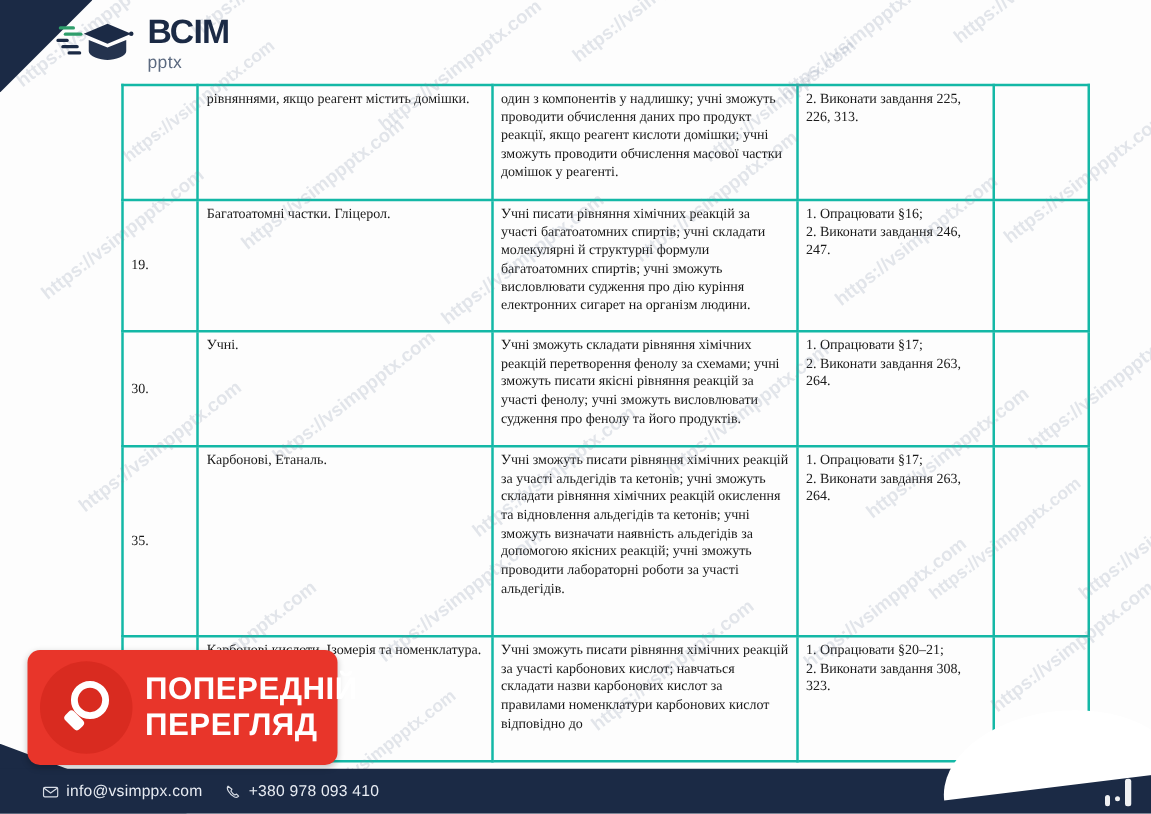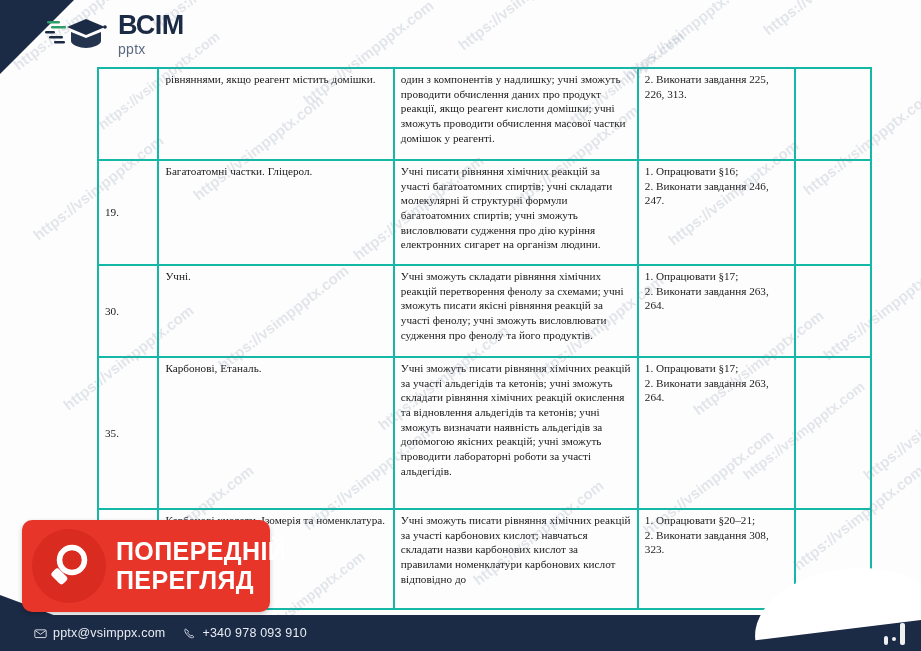--- a/index.html
+++ b/index.html
@@ -341,29 +341,29 @@
 
   <div class="corner-wedge-bl"></div>
   <div id="footer">
     <span class="f-item">
       <span class="f-ico">
         <svg width="13" height="13" viewBox="0 0 16 16" xmlns="http://www.w3.org/2000/svg">
           <rect x="1" y="3.5" width="14" height="9.5" rx="1.4" fill="none" stroke="#e8ecf3" stroke-width="1.2"></rect>
           <path d="M1.6 4.4 L8 9 L14.4 4.4" fill="none" stroke="#e8ecf3" stroke-width="1.2"></path>
         </svg>
       </span>
-      <span>pptx@vsimppx.com</span>
+      <span>info@vsimppx.com</span>
     </span>
     <span class="f-item">
       <span class="f-ico">
         <svg width="13" height="13" viewBox="0 0 16 16" xmlns="http://www.w3.org/2000/svg">
           <path d="M3 2.4 C2 3.4 2 5 3.4 7.4 C4.8 9.8 7 12 9.4 13 C11 13.6 12.6 13.2 13.4 12.2 L11.4 10.2 L9.6 11 C8.4 10.4 6.6 8.6 5.8 7.2 L6.8 5.4 Z" fill="none" stroke="#e8ecf3" stroke-width="1.15" stroke-linejoin="round"></path>
         </svg>
       </span>
-      <span>+340 978 093 910</span>
+      <span>+380 978 093 410</span>
     </span>
   </div>
   <div class="footer-swoosh"></div>
   <div class="footer-dots">
     <i class="fd1"></i>
       <i class="fd2"></i>
       <i class="fd3"></i>
   </div>
 
 </div>

